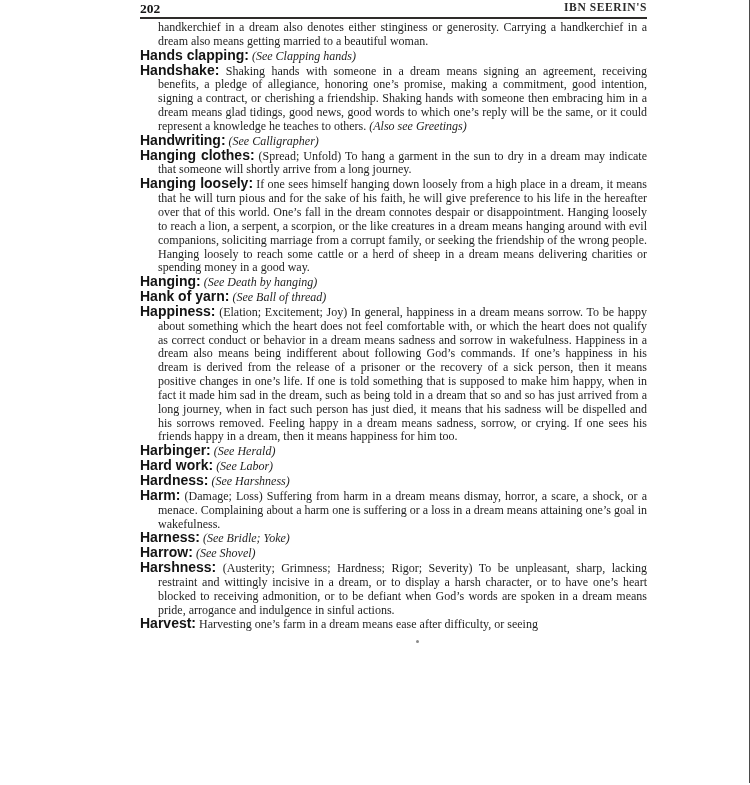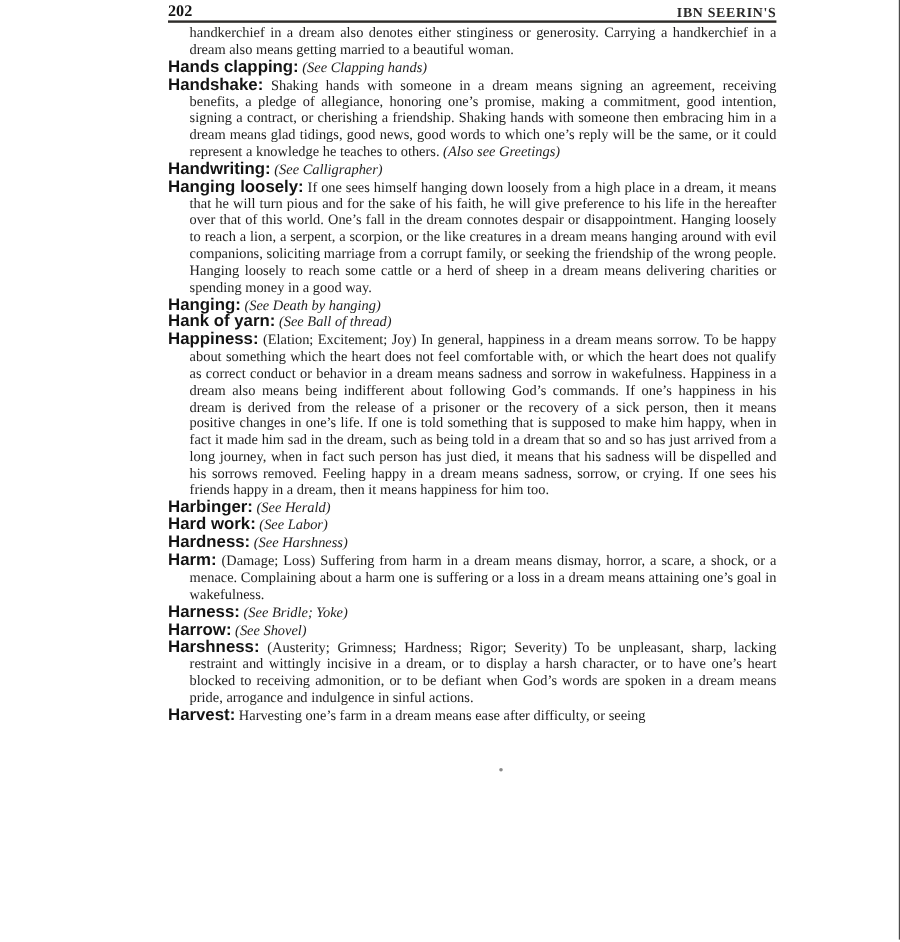--- a/index.html
+++ b/index.html
@@ -8,21 +8,21 @@
     background: #ffffff;
     font-family: "Liberation Serif", serif;
     color: #1e1e1e;
     position: relative;
     overflow: hidden;
   }
   .page { position: absolute; inset: 0; background: #ffffff; }
 
   .running-head {
     position: absolute; left: 140px; top: 1px; width: 507px;
-    display: flex; justify-content: space-between; align-items: flex-end;
+    display: flex; justify-content: space-between; align-items: flex-start;
   }
   .page-num {
     font-size: 13.5px; font-weight: bold; color: #161616;
     font-family: "Liberation Serif", serif;
   }
   .running-title {
     font-size: 11.5px; font-weight: bold; color: #2a2a2a;
     letter-spacing: 0.6px;
     font-family: "Liberation Serif", serif;
     margin-left: 22px;
@@ -69,20 +69,21 @@
     <span class="running-title">IBN SEERIN'S</span>
   </div>
 
   <div class="header-rule"></div>
 
   <div class="content" id="entries">
       <p class="entry continuation"><span class="rm">handkerchief in a dream also denotes either stinginess or generosity. Carrying a handkerchief in a dream also means getting married to a beautiful woman.</span></p>
       <p class="entry"><b class="head">Hands clapping:</b> <span class="it">(See Clapping hands)</span></p>
       <p class="entry"><b class="head">Handshake:</b> <span class="rm">Shaking hands with someone in a dream means signing an agreement, receiving benefits, a pledge of allegiance, honoring one’s promise, making a commitment, good intention, signing a contract, or cherishing a friendship. Shaking hands with someone then embracing him in a dream means glad tidings, good news, good words to which one’s reply will be the same, or it could represent a knowledge he teaches to others. </span><span class="it">(Also see Greetings)</span></p>
       <p class="entry"><b class="head">Handwriting:</b> <span class="it">(See Calligrapher)</span></p>
+      <p class="entry"><b class="head">Hanging clothes:</b> <span class="rm">(Spread; Unfold) To hang a garment in the sun to dry in a dream may indicate that someone will shortly arrive from a long journey.</span></p>
       <p class="entry"><b class="head">Hanging loosely:</b> <span class="rm">If one sees himself hanging down loosely from a high place in a dream, it means that he will turn pious and for the sake of his faith, he will give preference to his life in the hereafter over that of this world. One’s fall in the dream connotes despair or disappointment. Hanging loosely to reach a lion, a serpent, a scorpion, or the like creatures in a dream means hanging around with evil companions, soliciting marriage from a corrupt family, or seeking the friendship of the wrong people. Hanging loosely to reach some cattle or a herd of sheep in a dream means delivering charities or spending money in a good way.</span></p>
       <p class="entry"><b class="head">Hanging:</b> <span class="it">(See Death by hanging)</span></p>
       <p class="entry"><b class="head">Hank of yarn:</b> <span class="it">(See Ball of thread)</span></p>
       <p class="entry"><b class="head">Happiness:</b> <span class="rm">(Elation; Excitement; Joy) In general, happiness in a dream means sorrow. To be happy about something which the heart does not feel comfortable with, or which the heart does not qualify as correct conduct or behavior in a dream means sadness and sorrow in wakefulness. Happiness in a dream also means being indifferent about following God’s commands. If one’s happiness in his dream is derived from the release of a prisoner or the recovery of a sick person, then it means positive changes in one’s life. If one is told something that is supposed to make him happy, when in fact it made him sad in the dream, such as being told in a dream that so and so has just arrived from a long journey, when in fact such person has just died, it means that his sadness will be dispelled and his sorrows removed. Feeling happy in a dream means sadness, sorrow, or crying. If one sees his friends happy in a dream, then it means happiness for him too.</span></p>
       <p class="entry"><b class="head">Harbinger:</b> <span class="it">(See Herald)</span></p>
       <p class="entry"><b class="head">Hard work:</b> <span class="it">(See Labor)</span></p>
       <p class="entry"><b class="head">Hardness:</b> <span class="it">(See Harshness)</span></p>
       <p class="entry"><b class="head">Harm:</b> <span class="rm">(Damage; Loss) Suffering from harm in a dream means dismay, horror, a scare, a shock, or a menace. Complaining about a harm one is suffering or a loss in a dream means attaining one’s goal in wakefulness.</span></p>
       <p class="entry"><b class="head">Harness:</b> <span class="it">(See Bridle; Yoke)</span></p>
       <p class="entry"><b class="head">Harrow:</b> <span class="it">(See Shovel)</span></p>

